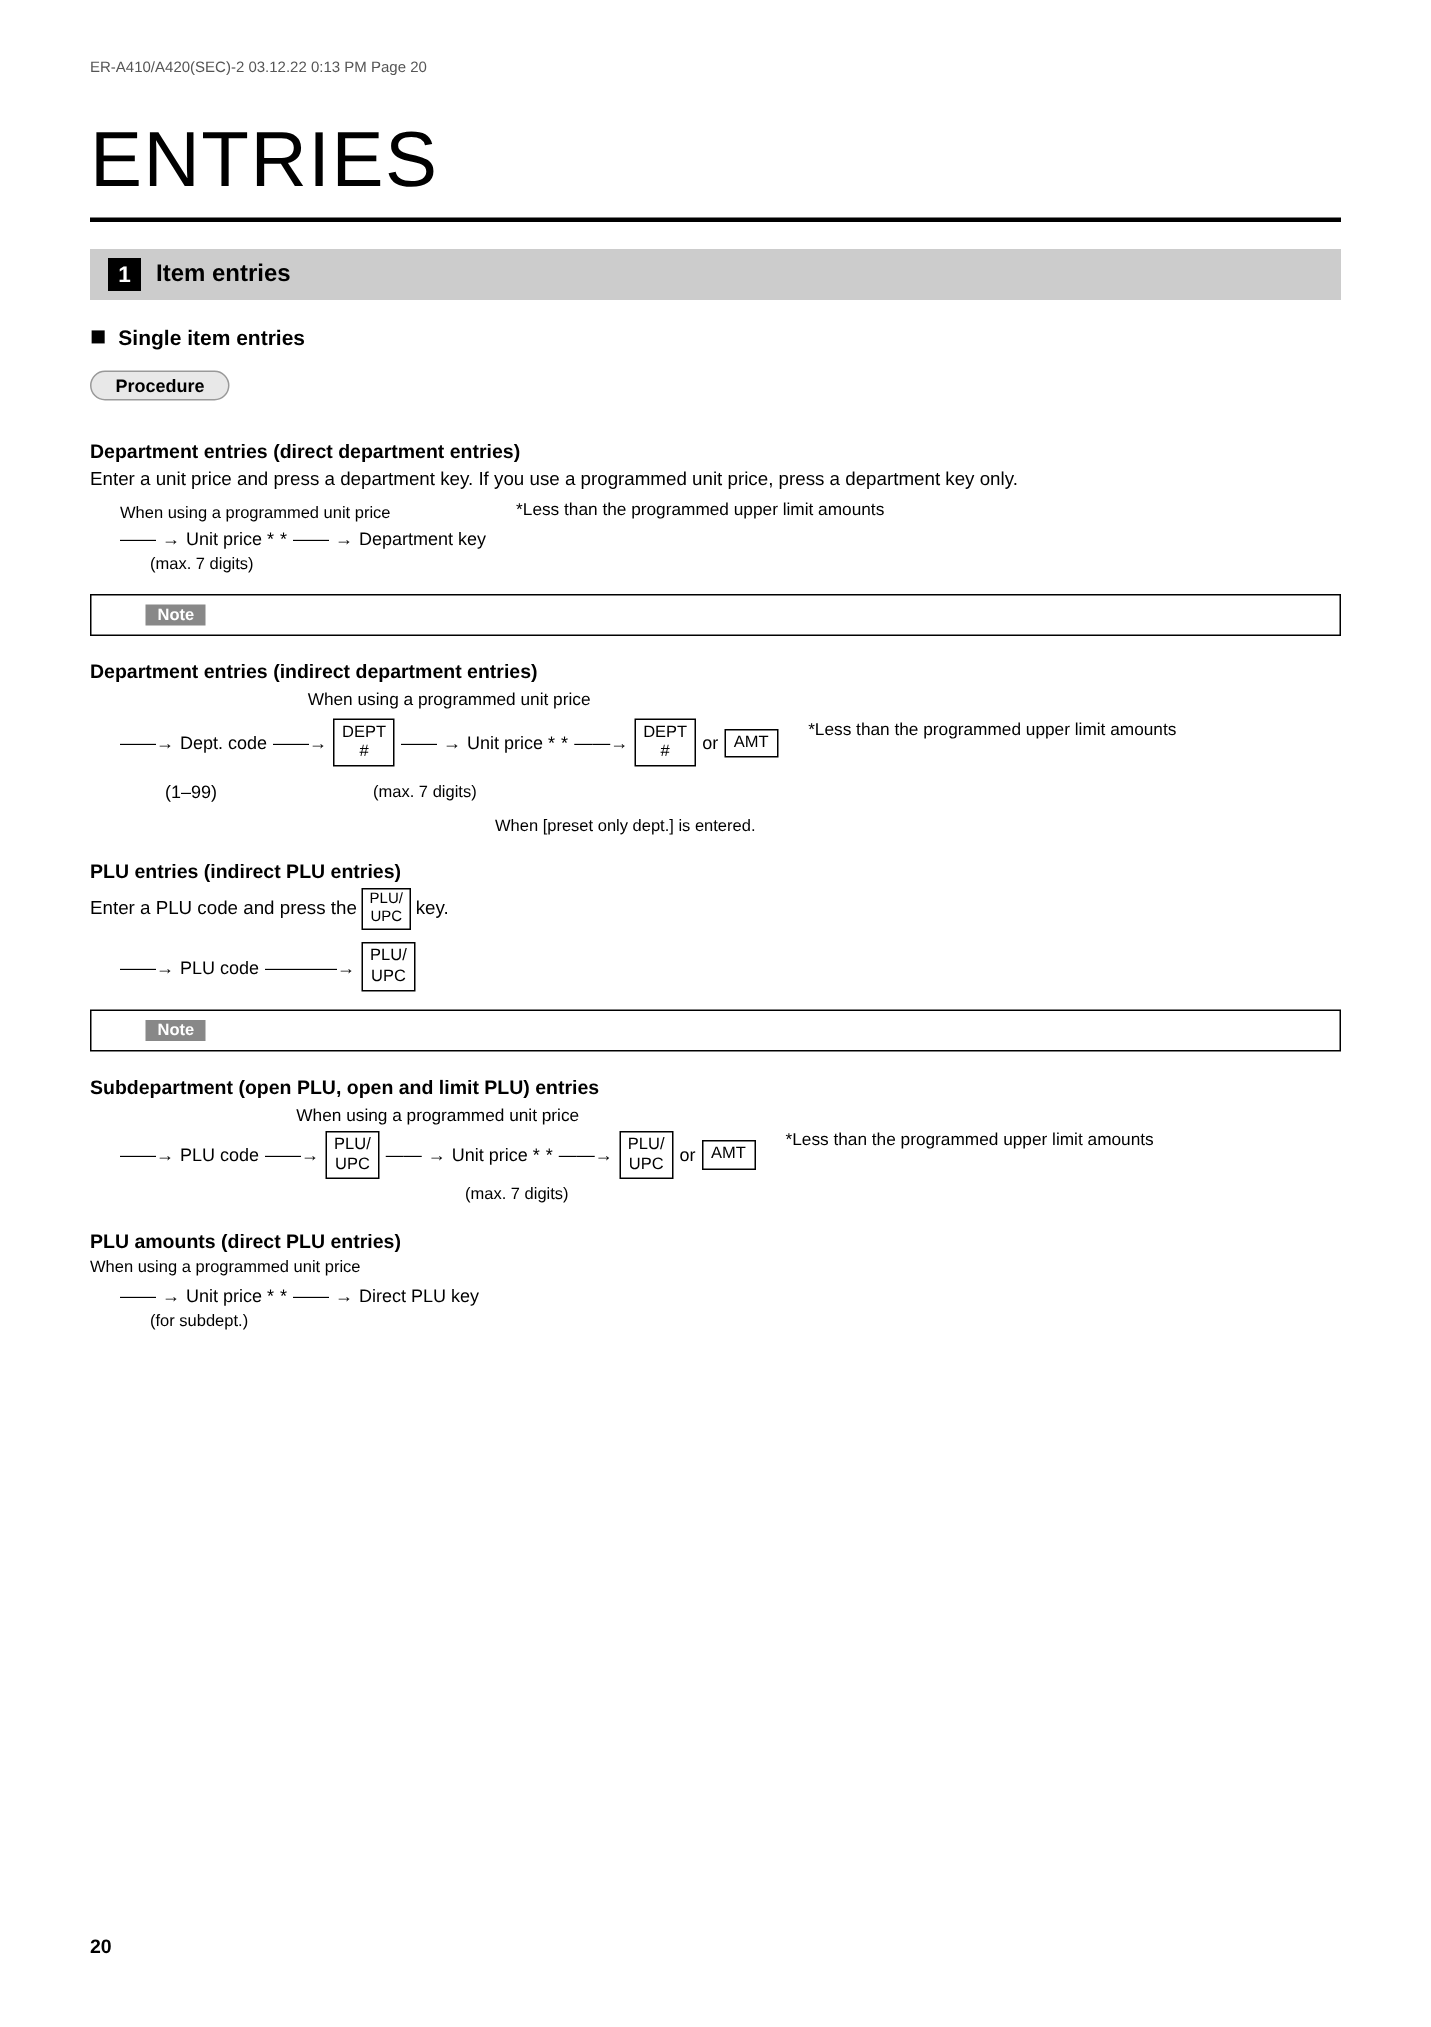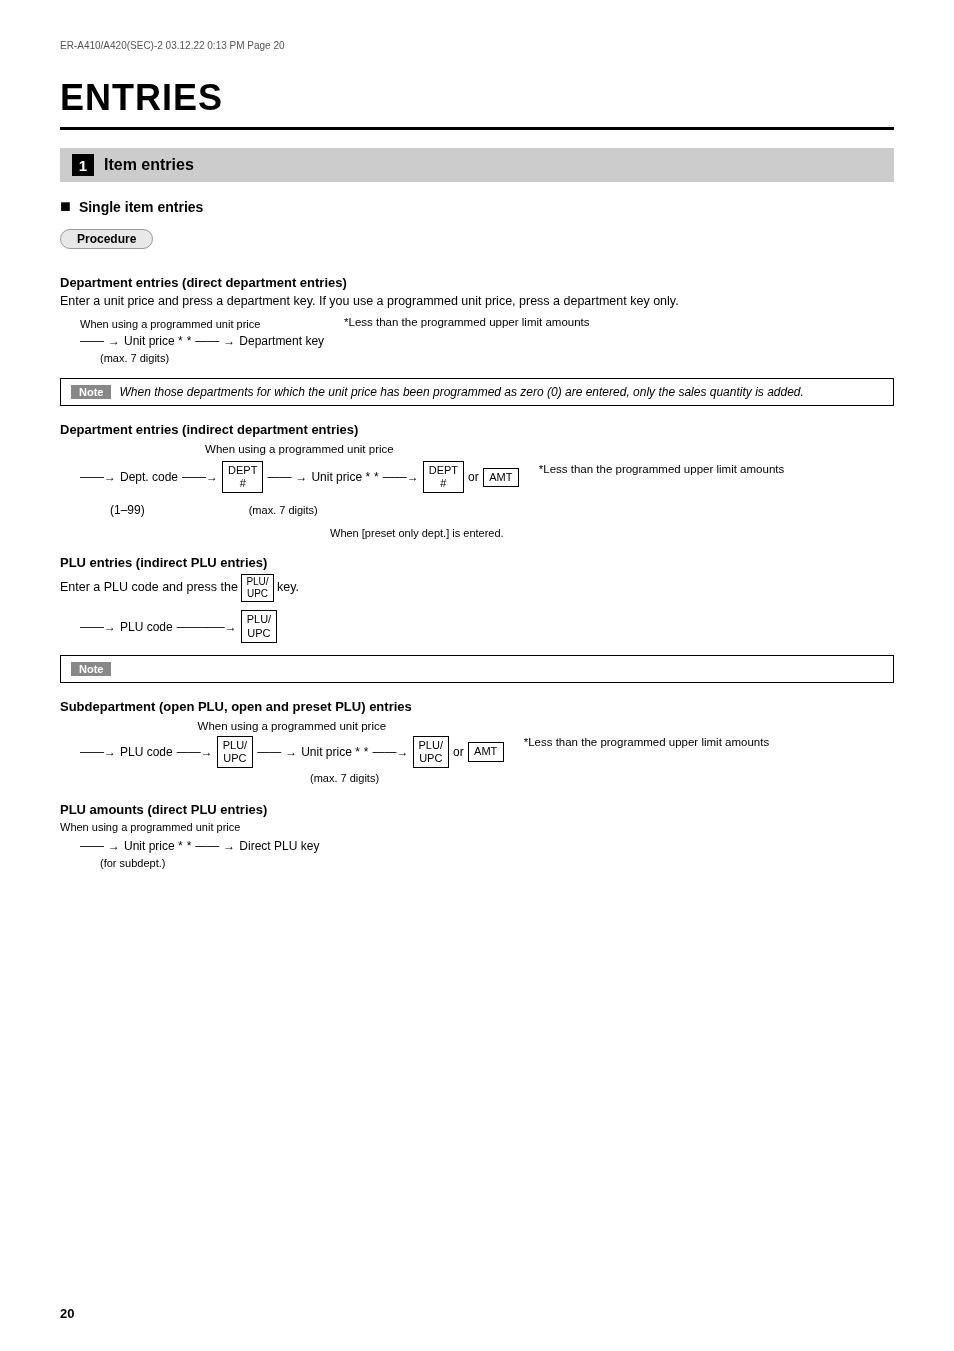--- a/index.html
+++ b/index.html
@@ -13,22 +13,22 @@
       padding: 40px 60px;
     }
 
     .page-header {
       font-size: 10px;
       color: #555;
       margin-bottom: 26px;
     }
 
     .main-title {
-      font-size: 36px;
-      font-weight: 700;
+      font-size: 52px;
+      font-weight: 400;
       border-bottom: 3px solid #000;
       padding-bottom: 8px;
       margin-bottom: 18px;
       letter-spacing: 1px;
     }
 
     .section-header {
       background: #ccc;
       padding: 6px 12px;
       font-size: 16px;
@@ -138,20 +138,21 @@
     .note-label {
       background: #888;
       color: #fff;
       font-style: normal;
       font-weight: bold;
       font-size: 11px;
       padding: 1px 8px;
       white-space: nowrap;
       min-width: 40px;
       text-align: right;
+      margin-left: 26px;
     }
 
     .diagram-container {
       margin: 6px 0 12px 20px;
     }
 
     .flow-label {
       font-size: 11px;
       color: #000;
     }
@@ -164,21 +165,21 @@
     .indent {
       margin-left: 20px;
     }
 
     .upper-limit-note {
       font-size: 11.5px;
     }
 
     .page-number {
       position: absolute;
-      bottom: 30px;
+      bottom: 46px;
       left: 60px;
       font-weight: bold;
       font-size: 13px;
     }
 
     .two-col {
       display: flex;
       gap: 20px;
       align-items: flex-start;
     }
@@ -242,21 +243,20 @@
     </div>
     <div class="indent small-note">(max. 7 digits)</div>
   </div>
   <div class="col-right">
     <div class="upper-limit-note">*Less than the programmed upper limit amounts</div>
   </div>
 </div>
 
 <div class="note-box">
   <span class="note-label">Note</span>
-  <span>When those departments for which the unit price has been programmed as zero (0) are entered, only the sales quantity is added.</span>
 </div>
 
 
 <div class="entry-section-title">Department entries (indirect department entries)</div>
 
 <div class="diagram-container">
   <div class="two-col">
     <div class="col-left">
       <div class="when-label">When using a programmed unit price</div>
       <div class="flow-wrapper">
@@ -302,21 +302,21 @@
     <span class="arrow"> ————→</span>
     <span class="key-box">PLU/<br>UPC</span>
   </div>
 </div>
 
 <div class="note-box">
   <span class="note-label">Note</span>
 </div>
 
 
-<div class="entry-section-title">Subdepartment (open PLU, open and preset PLU) entries</div>
+<div class="entry-section-title">Subdepartment (open PLU, open and limit PLU) entries</div>
 
 <div class="diagram-container">
   <div class="two-col">
     <div class="col-left">
       <div class="when-label">When using a programmed unit price</div>
       <div class="flow-line">
         <span class="arrow">——→</span>
         <span>PLU code</span>
         <span class="arrow"> ——→</span>
         <span class="key-box">PLU/<br>UPC</span>

